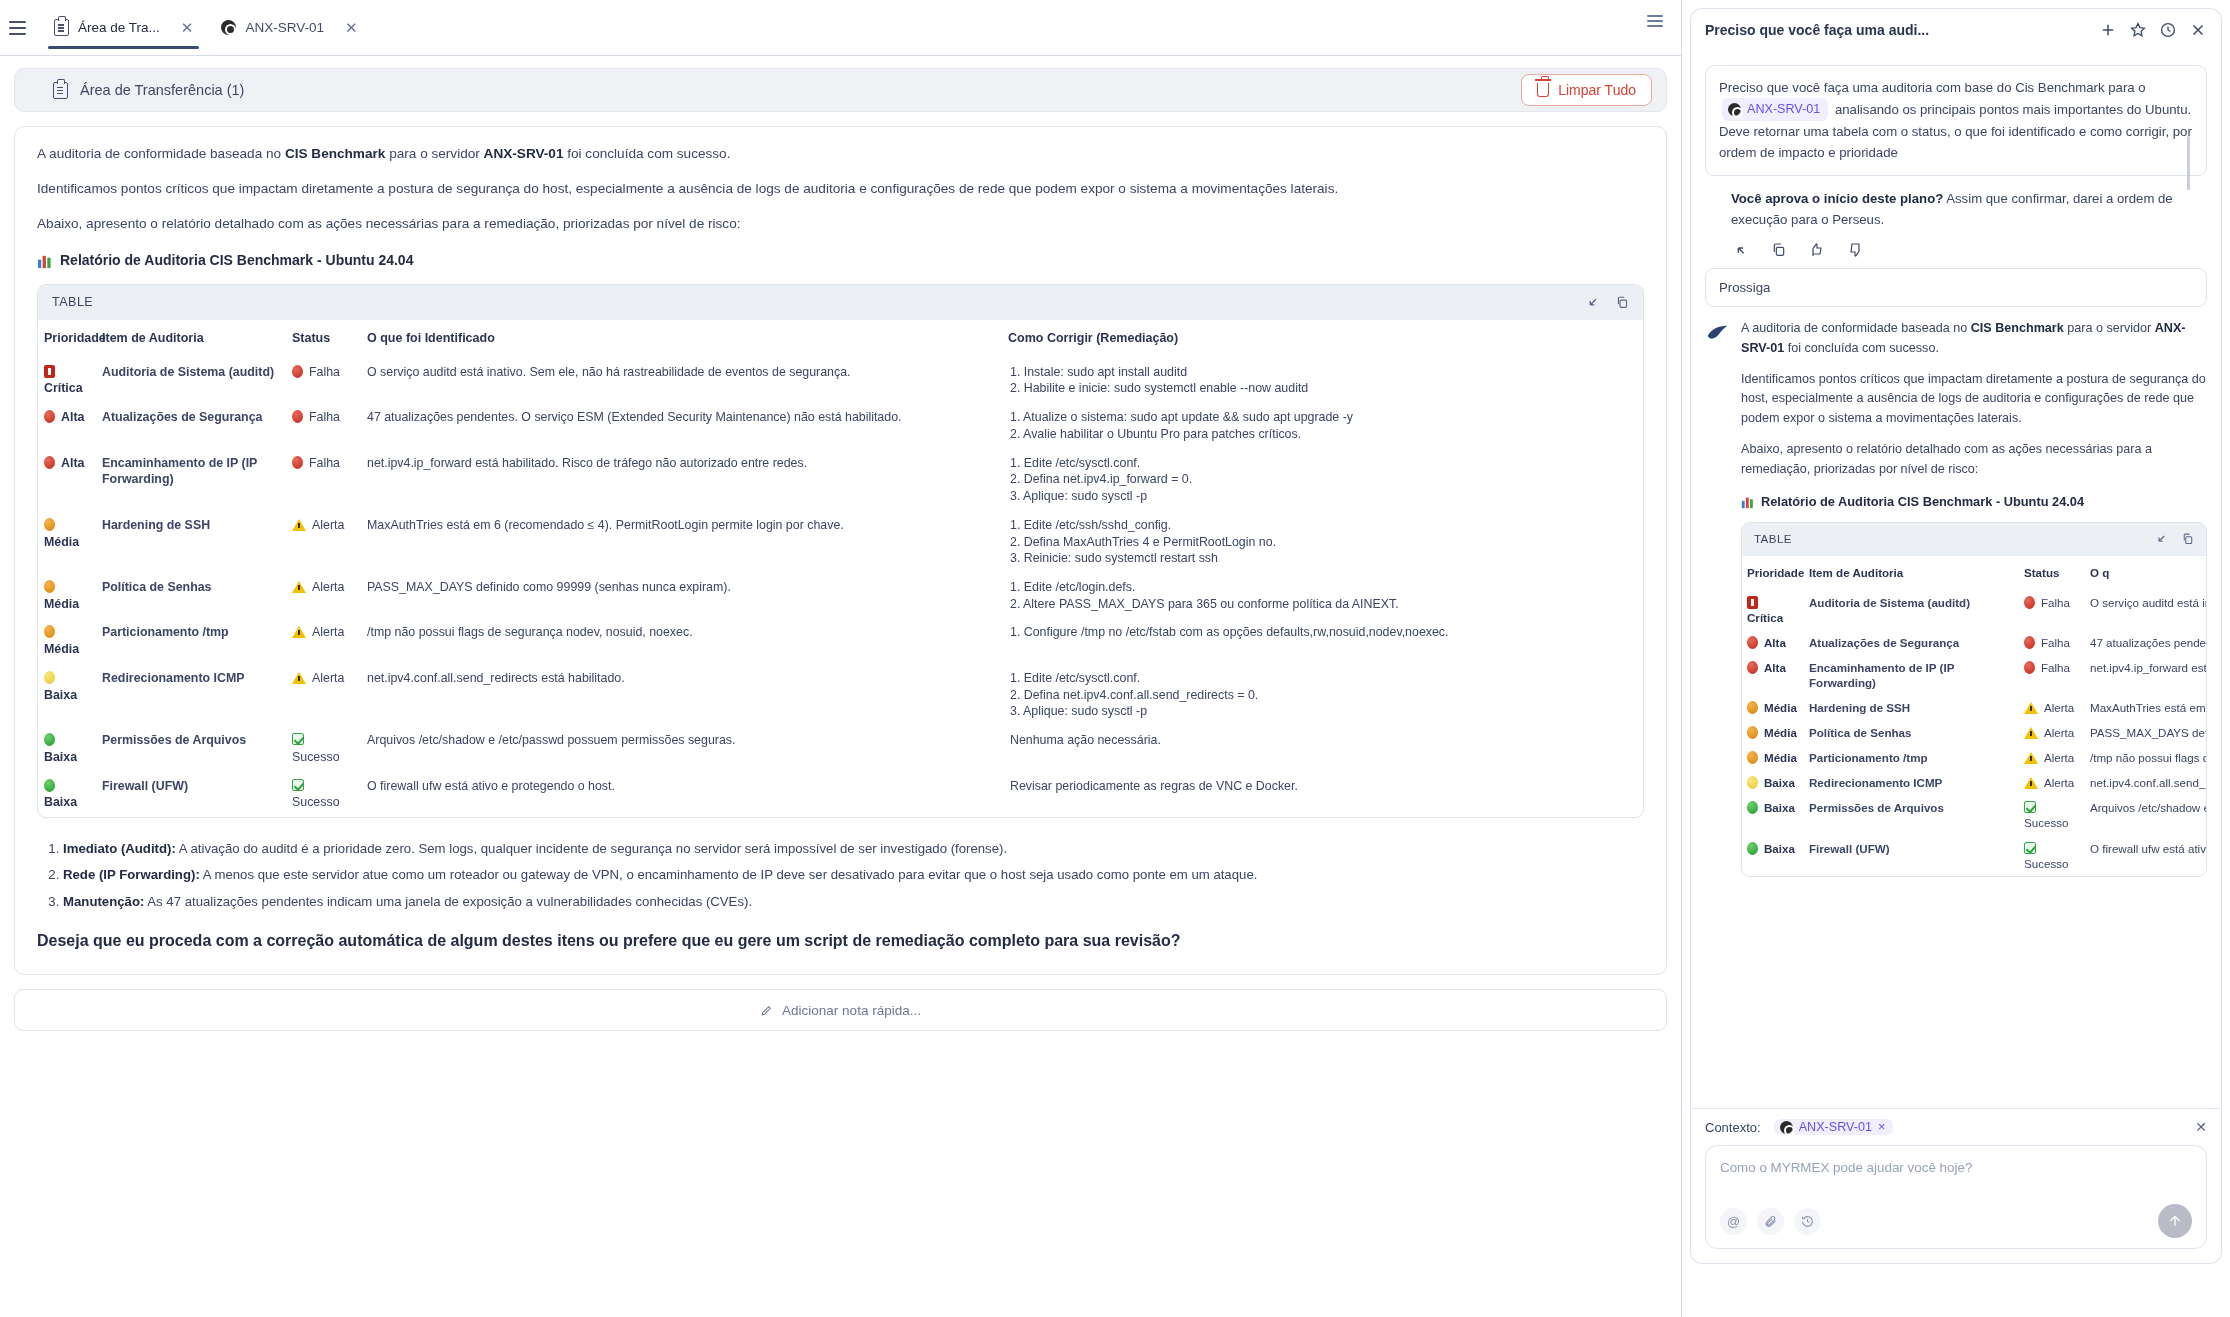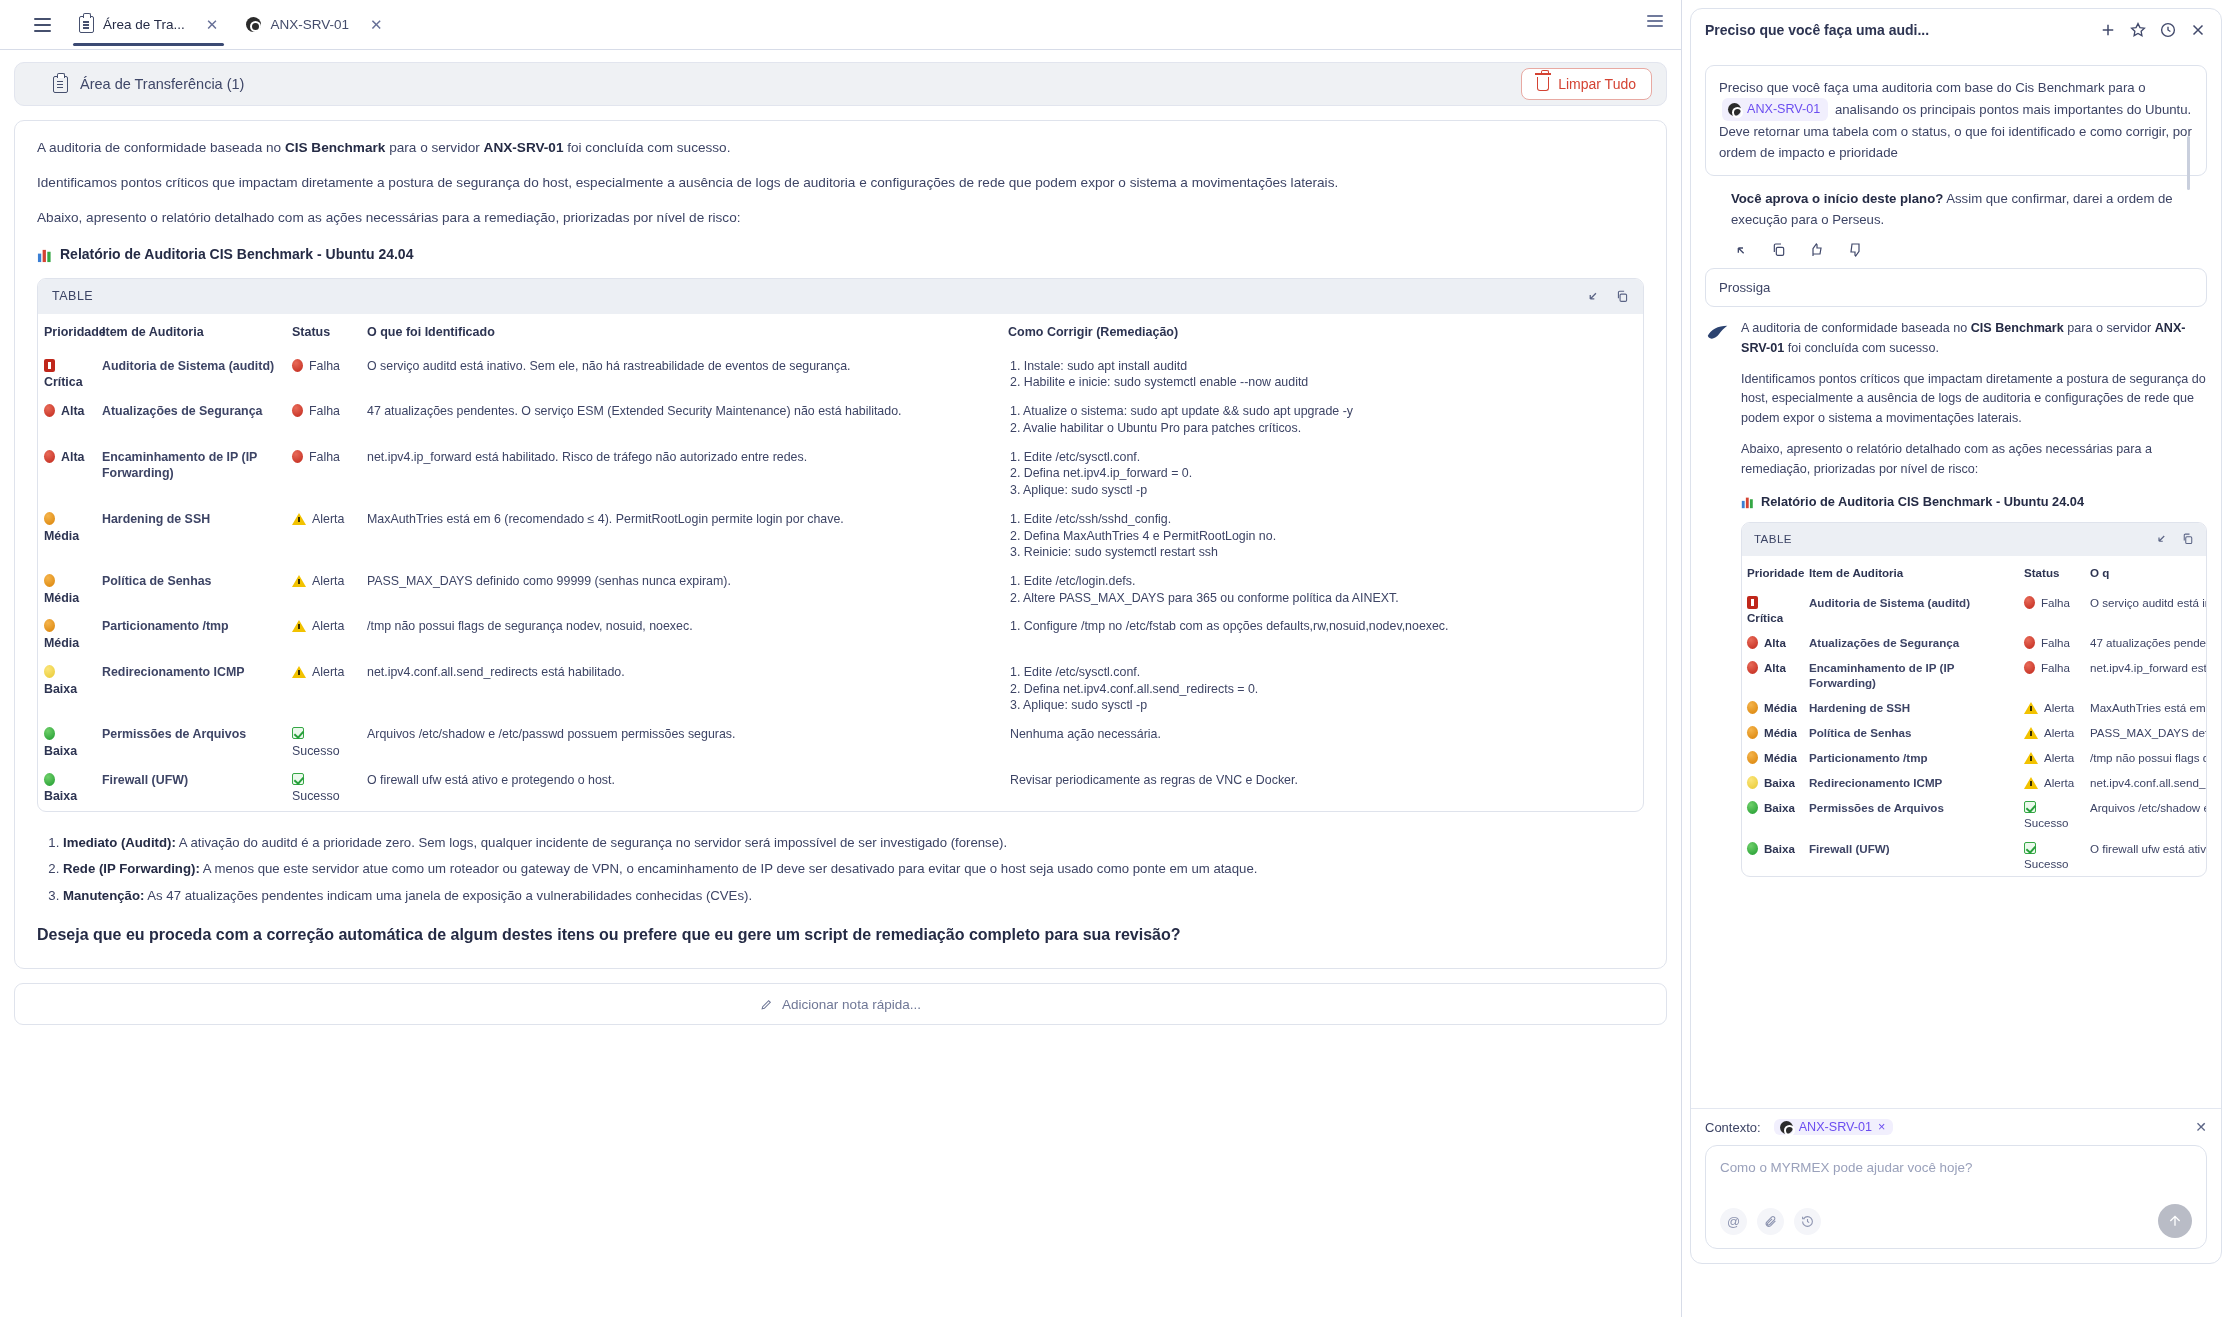--- a/index.html
+++ b/index.html
@@ -9,22 +9,22 @@
     background: #ffffff;
     color: #3d4465;
     overflow: hidden;
   }
   .app { display: flex; width: 2230px; height: 1317px; }
 
   
   .main { width: 1682px; height: 1317px; display: flex; flex-direction: column; background:#fff; border-right:1px solid #d7dce8; }
 
   .tabbar {
-    height: 50px; display:flex; align-items:center; gap:0;
-    border-bottom:1px solid #d7dce8; background:#fff; padding-left:25px; position:relative;
+    height: 56px; display:flex; align-items:center; gap:0;
+    border-bottom:1px solid #d7dce8; background:#fff; padding-left:0; position:relative;
   }
   .hamburger { width:34px; height:34px; display:flex; flex-direction:column; justify-content:center; align-items:center; gap:4px; cursor:pointer; margin-right:6px;}
   .hamburger i { display:block; width:17px; height:2px; background:#46506e; border-radius:1px;}
   .tab {
     display:flex; align-items:center; gap:9px; height:43px; padding:0 14px 0 14px;
     font-size:13.5px; color:#444c6b; cursor:pointer; position:relative; white-space:nowrap;
   }
   .tab.active { color:#252b45; }
   .tab.active:after { content:""; position:absolute; left:8px; right:8px; bottom:0; height:3px; background:#3b4a73; border-radius:2px; }
   .tab .tclose { font-size:15px; color:#6b7characters; color:#677097; margin-left:12px; line-height:1; }

